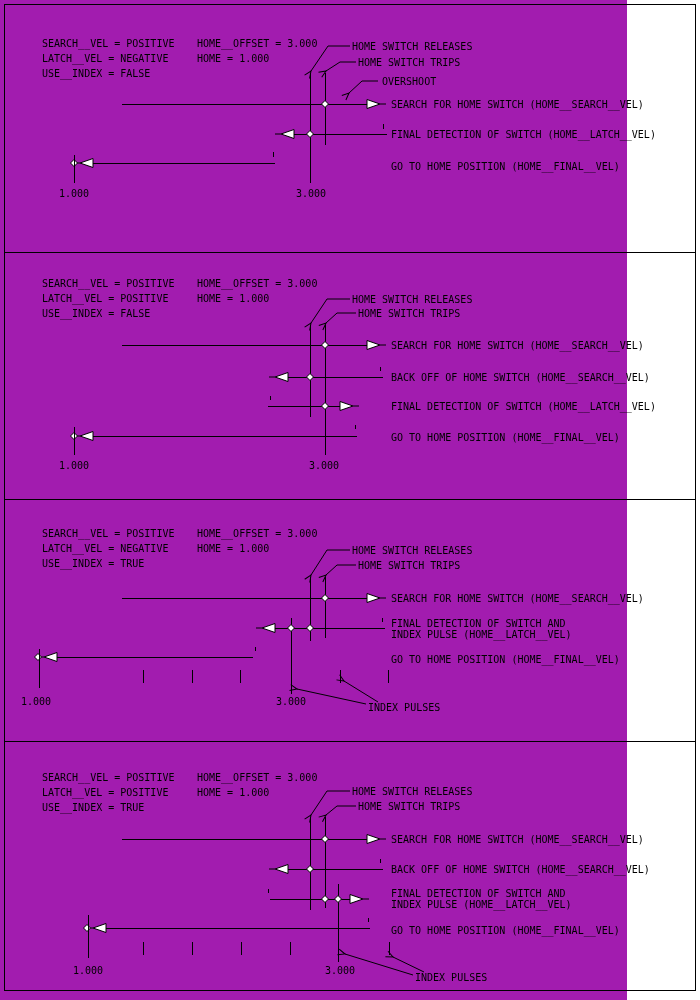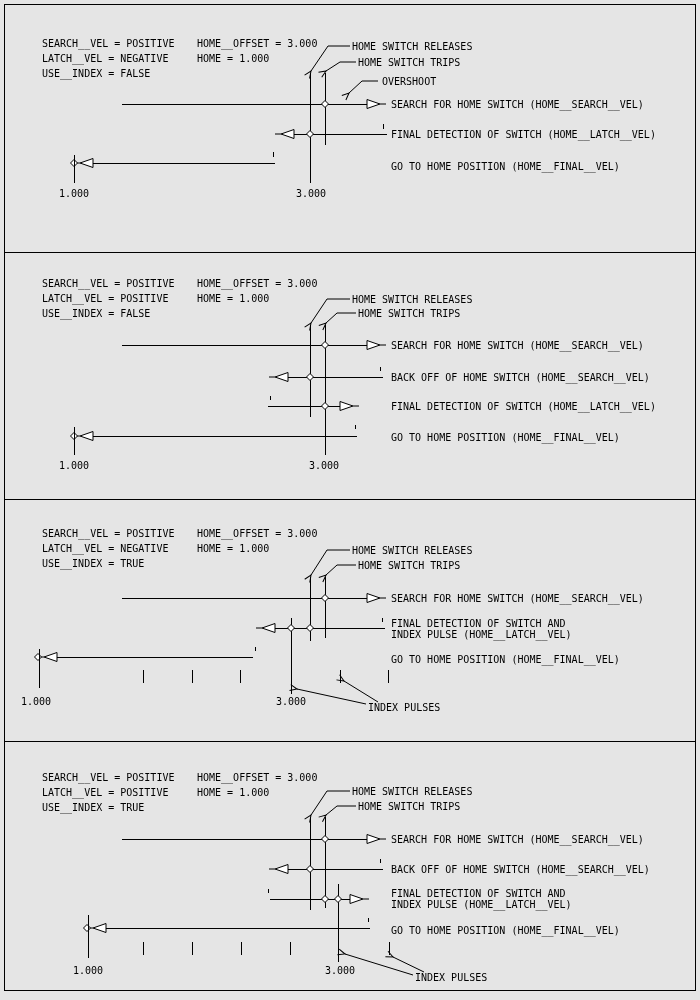--- a/index.html
+++ b/index.html
@@ -1,16 +1,16 @@
 <!DOCTYPE html>
 <html><head>
 <meta charset="utf-8">
 <style>
   html,body{margin:0;padding:0;background:#fff;}
-  #figure{position:relative;width:700px;height:1000px;background:#e5e5e5;}
+  #figure{position:relative;width:627px;height:1000px;background:#a21caf;}
   svg text{font-family:"DejaVu Sans Mono","Liberation Mono",monospace;font-size:10px;fill:#000;dominant-baseline:central;}
   svg .ax{text-anchor:middle;}
   svg line, svg rect{shape-rendering:crispEdges;}
   svg .sm{shape-rendering:auto;}
   .ln{stroke:#000;stroke-width:1;fill:none;}
 </style>
 </head>
 <body>
 
 <div id="figure">

